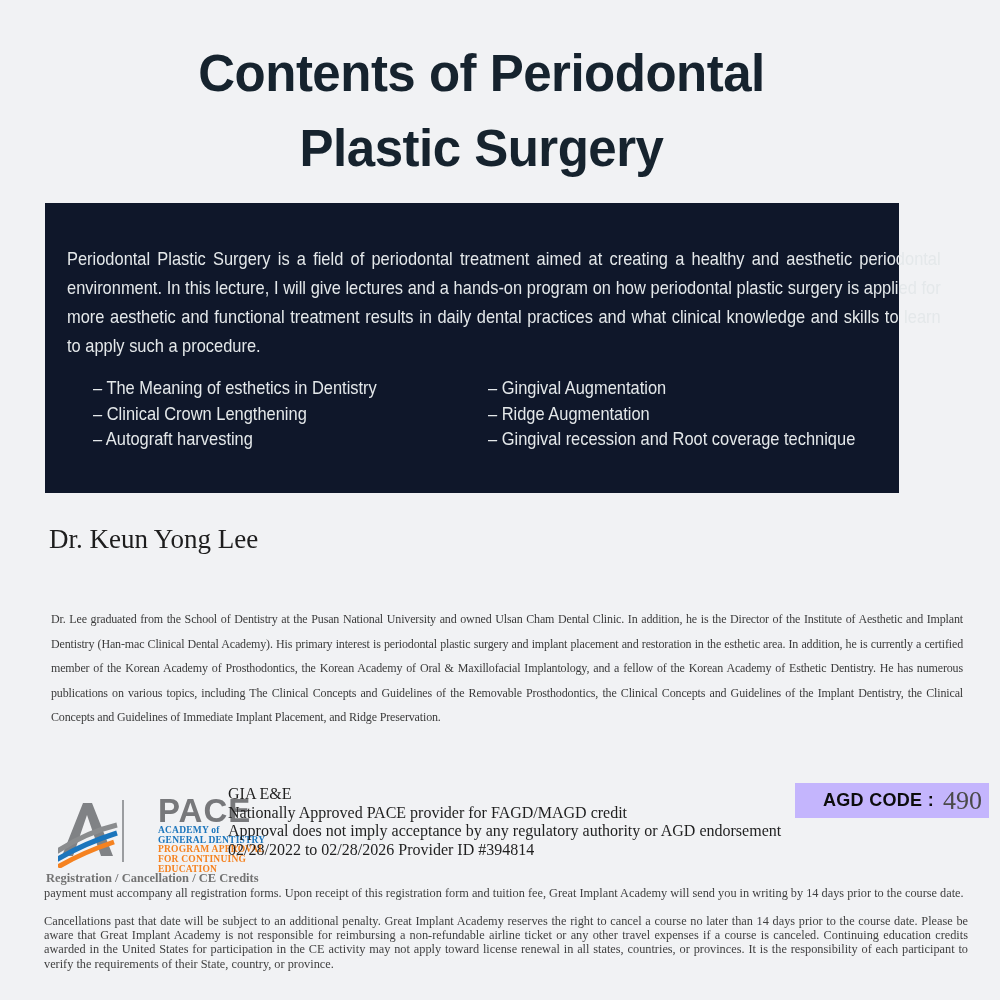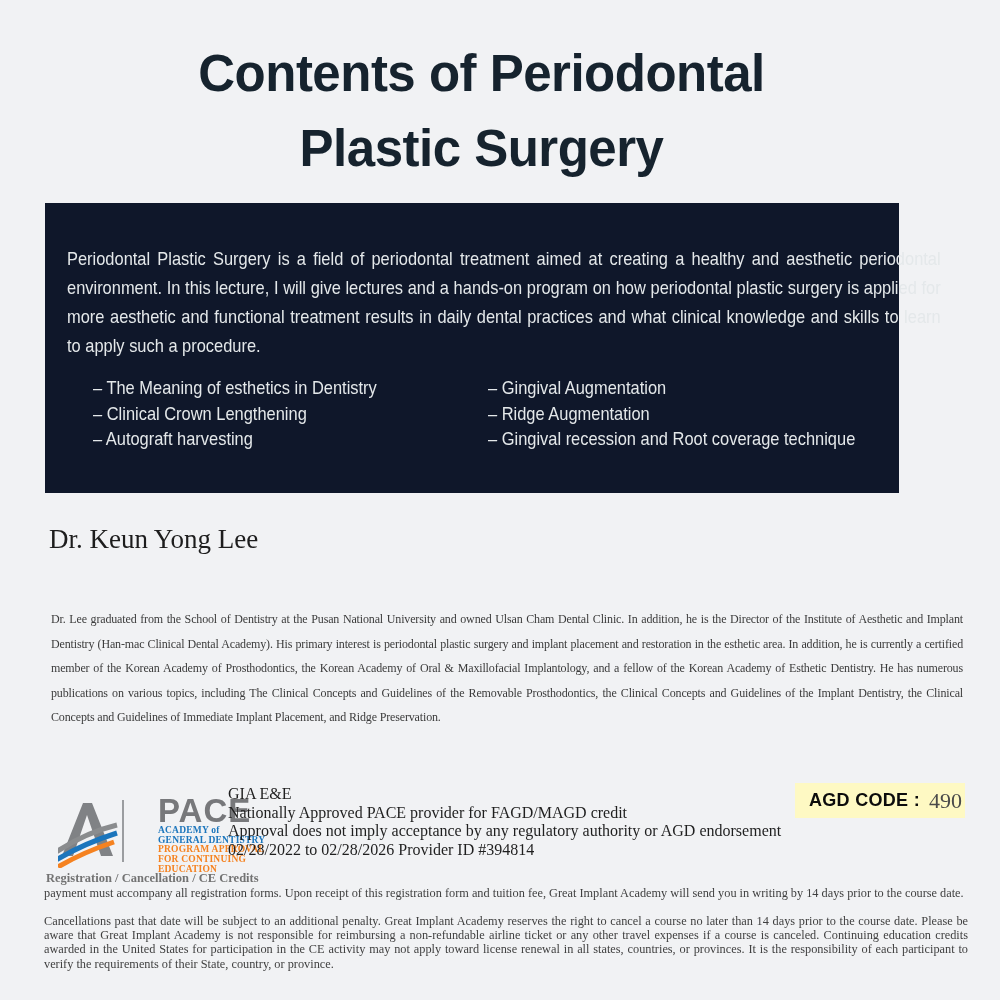--- a/index.html
+++ b/index.html
@@ -40,24 +40,24 @@
   .pace-small { font-size: 9.5px; line-height: 9.7px; font-weight: bold; letter-spacing: 0.2px; font-family: Liberation Serif, serif; }
   .pace-blue { color: #1b75bc; }
   .pace-orange { color: #f58220; }
 
   
   .gia { position: absolute; left: 228px; top: 785px; color: #1f1f1f;
          font-family: "Liberation Serif", serif; font-size: 16px; line-height: 18.6px;
          white-space: nowrap; }
 
   
-  .agd-badge { position: absolute; left: 795px; top: 783px; width: 170px; height: 35px;
-               background: #fef9c3; display: flex; align-items: center; padding-left: 14px; }
+  .agd-badge { position: absolute; left: 795px; top: 783px; width: 194px; height: 35px;
+               background: #c4b5fd; display: flex; align-items: center; padding-left: 28px; }
   .agd-label { font-size: 18px; font-weight: bold; color: #0c0c0c; letter-spacing: 0.3px; }
-  .agd-value { font-family: "Liberation Serif", serif; font-size: 22px; color: #4a4a4a; margin-left: 9px; }
+  .agd-value { font-family: "Liberation Serif", serif; font-size: 26px; color: #4a4a4a; margin-left: 9px; }
 
   
   .policy-heading { position: absolute; left: 46px; top: 871px; color: #737373;
                     font-family: "Liberation Serif", serif; font-size: 12.5px; font-weight: bold; }
   .policy-p1 { position: absolute; left: 44px; top: 886px; width: 924px; }
   .policy-p2 { position: absolute; left: 44px; top: 914px; width: 924px; }
   .policy-p1, .policy-p2 { color: #3f3f3f; font-family: "Liberation Serif", serif;
                            font-size: 12.3px; line-height: 14.2px; text-align: justify; }
 </style>
 </head>

